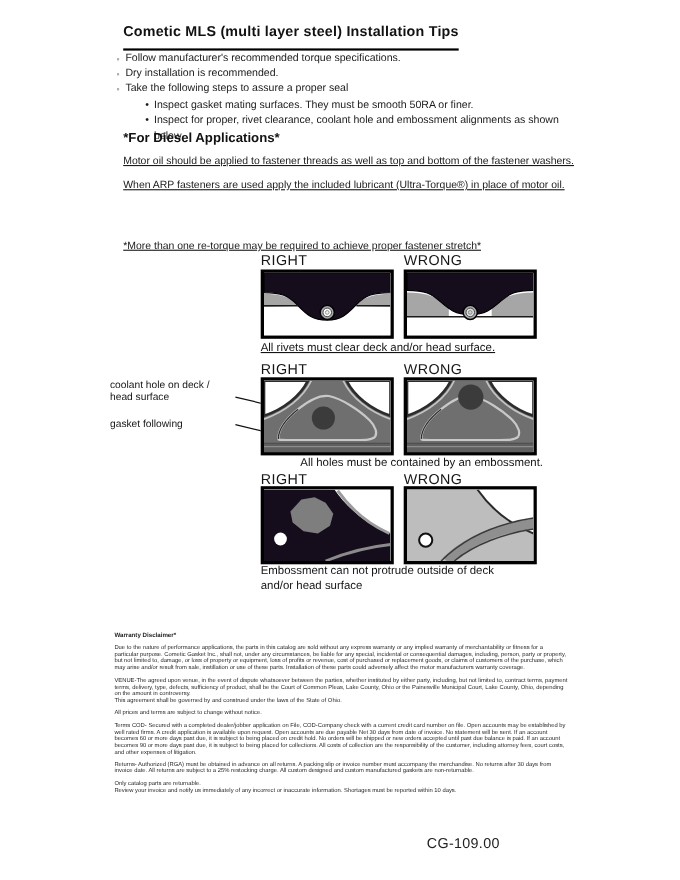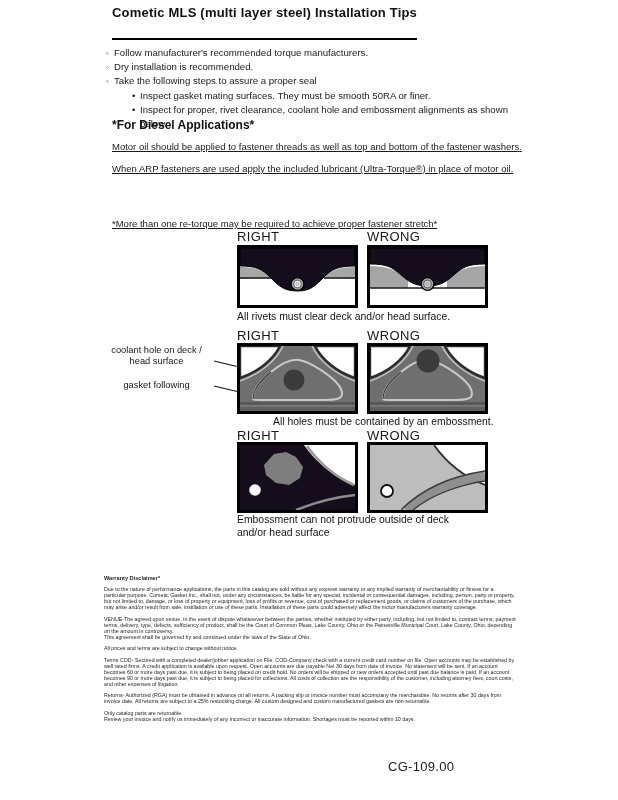--- a/index.html
+++ b/index.html
@@ -7,23 +7,23 @@
   body {
     width:618px; height:800px;
     font-family:"Liberation Sans", sans-serif;
     color:#1c1c1c;
     position:relative;
     overflow:hidden;
   }
   .page { position:relative; width:618px; height:800px; background:#fff; }
 
   .title {
-    position:absolute; left:112px; top:5px;
+    position:absolute; left:112px; top:21px;
     font-size:13px; font-weight:700; letter-spacing:.2px;
-    border-bottom:2px solid #000; padding-bottom:18px; color:#111;
+    border-bottom:2px solid #000; padding-bottom:8px; color:#111;
     display:inline-block; white-space:nowrap;
   }
 
   .tips { position:absolute; left:106px; top:46px; width:430px; }
   .tip-row { display:flex; font-size:9.6px; line-height:14.2px; color:#1a1a1a; }
   .tip-row .marker { width:8px; flex:0 0 8px; text-align:left; }
   .tip-row.sub { margin-left:26px; }
   .tip-row.top .marker { font-size:8px; transform:translateY(1px); }
 
   .diesel-heading {
@@ -48,21 +48,21 @@
   }
   .diag-box svg { display:block; width:100%; height:100%; }
   .tall { height:71px; }
   .caption {
     position:absolute; left:237px;
     font-size:10.4px; color:#141414; line-height:12.5px;
   }
   .cap3 { width:234px; }
 
   .side-label {
-    position:absolute; left:100px; width:113px; text-align:center;
+    position:absolute; left:100px; width:113px; text-align:left;
     font-size:9.3px; line-height:10.6px; color:#161616;
   }
   .connectors { position:absolute; left:213px; top:352px; width:85px; height:50px; }
 
   .legal { position:absolute; left:104px; top:575px; width:412px; color:#252525; }
   .legal h4 { font-size:5.6px; font-weight:700; margin-bottom:5px; }
   .legal p { font-size:5.3px; line-height:6px; margin-bottom:5.5px; white-space:pre-line; }
 
   .page-num {
     position:absolute; left:388px; top:759px;
@@ -72,21 +72,21 @@
 </head>
 <body>
 
 <div class="page">
 
   <div class="title">Cometic MLS (multi layer steel) Installation Tips</div>
 
   <div class="tips">
     <div class="tip-row top">
       <span class="marker">◦</span>
-      <span>Follow manufacturer's recommended torque manufacturers.</span>
+      <span>Follow manufacturer's recommended torque specifications.</span>
     </div>
     <div class="tip-row top">
       <span class="marker">◦</span>
       <span>Dry installation is recommended.</span>
     </div>
     <div class="tip-row top">
       <span class="marker">◦</span>
       <span>Take the following steps to assure a proper seal</span>
     </div>
     <div class="tip-row sub">
@@ -125,21 +125,21 @@
       <path d="M0 18 C16 18 28 22 38 30 L38 40 L0 40 Z" fill="#a6a6a6"></path>
       <path d="M115 18 C99 18 87 22 77 30 L77 40 L115 40 Z" fill="#a6a6a6"></path>
       <path d="M0 0 H115 V16 C98 16 93 19 85 26 C77 33 71 38 57.5 38 C44 38 38 33 30 26 C22 19 17 16 0 16 Z" fill="#150c1c" stroke="#000" stroke-width="1"></path>
       <path d="M0 40 H115" stroke="#1a1a1a" stroke-width="1.4"></path>
       <circle cx="57.5" cy="36" r="6.4" fill="#a8a8a8" stroke="#000" stroke-width="1.3"></circle>
       <circle cx="57.5" cy="36" r="3.9" fill="#dedede" stroke="#444" stroke-width="0.9"></circle>
       <circle cx="57.5" cy="36" r="1.7" fill="#cfcfcf" stroke="#777" stroke-width="0.7"></circle>
     </svg>
   </div>
 
-  <div class="caption" style="top:311px;">All rivets must clear deck and/or head surface.</div>
+  <div class="caption" style="top:311px;text-decoration:underline;">All rivets must clear deck and/or head surface.</div>
 
   <div class="col-label" style="left:237px; top:328px;">RIGHT</div>
   <div class="col-label" style="left:367px; top:328px;">WRONG</div>
 
   <div class="side-label" style="top:345px;">coolant hole on
 deck / head surface</div>
   <div class="side-label" style="top:380px;">gasket following</div>
   <svg class="connectors" viewBox="0 0 85 50">
     <line x1="1" y1="9" x2="81" y2="28" stroke="#111" stroke-width="1.1"></line>
     <line x1="1" y1="34" x2="47" y2="45" stroke="#111" stroke-width="1.1"></line>

